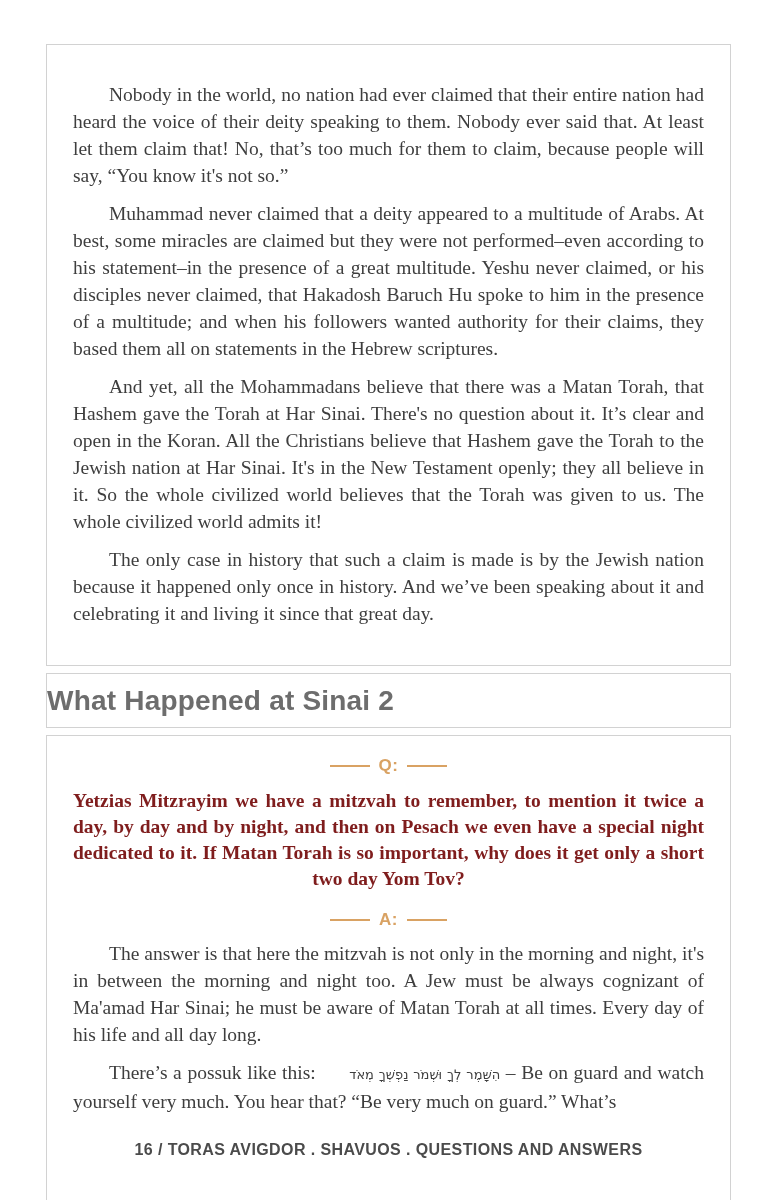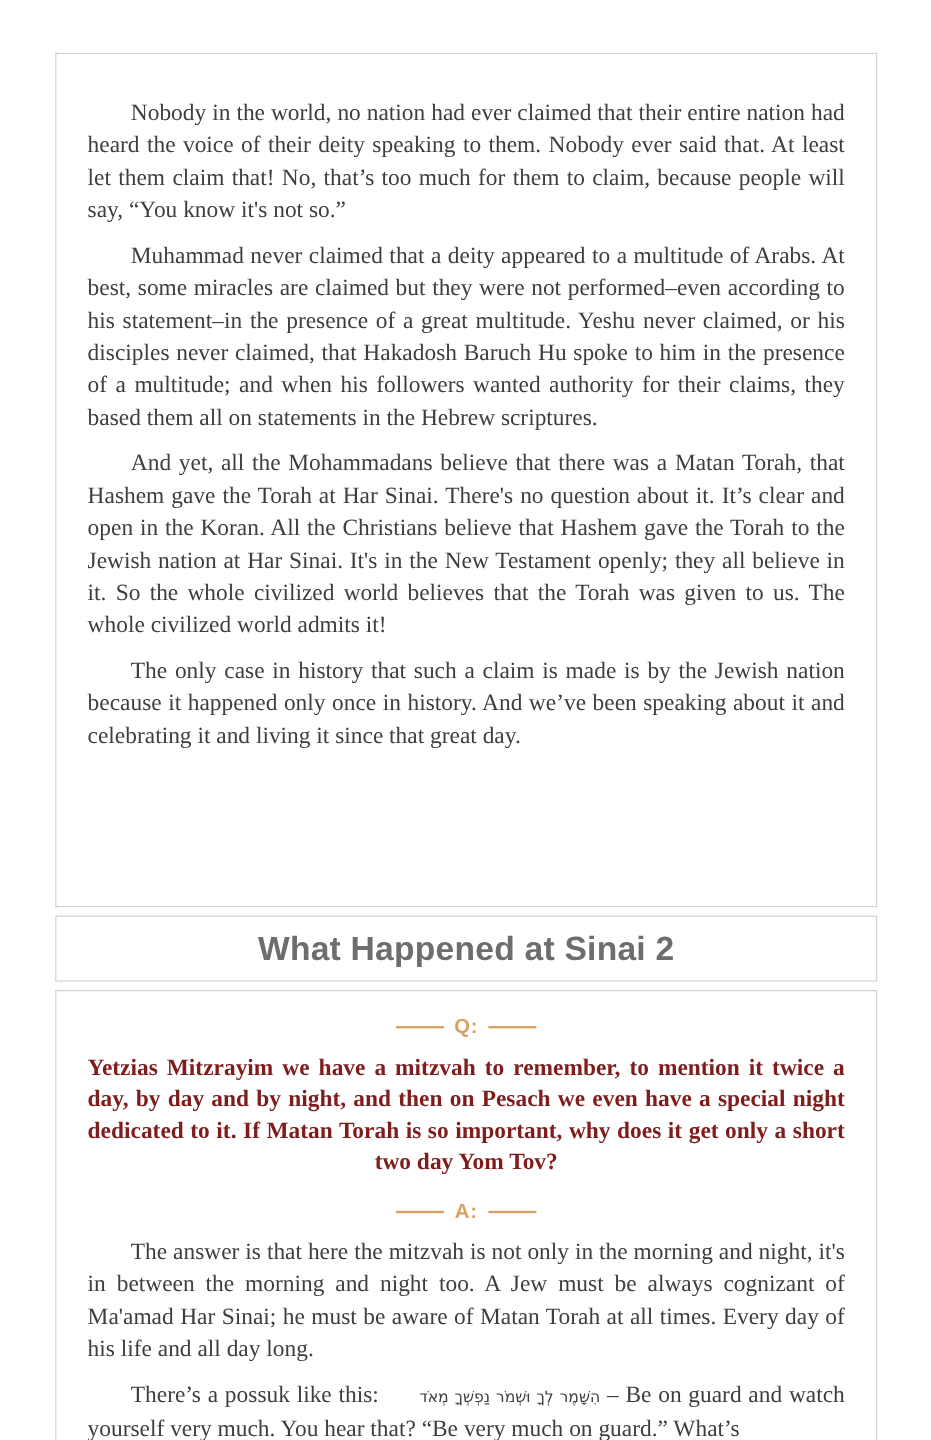--- a/index.html
+++ b/index.html
@@ -17,39 +17,39 @@
     top: 44px;
     width: 685px;
   }
   .boxed {
     box-sizing: border-box;
     border: 1px solid #d2d2d2;
     background: #ffffff;
   }
   
   .article-box {
-    height: 712px;
+    height: 622px;
     padding: 36px 26px 0 26px;
     overflow: hidden;
   }
   .body-par {
     margin: 0 0 11px 0;
     font-size: 19.5px;
     line-height: 27px;
     color: #3e3e3e;
     text-align: justify;
     text-indent: 36px;
   }
   
   .heading-band {
     margin-top: 7px;
     height: 55px;
     display: flex;
     align-items: center;
-    justify-content: center;
+    justify-content: flex-start;
   }
   .section-title {
     font-family: "Liberation Sans", sans-serif;
     font-weight: bold;
     font-size: 28px;
     color: #6d6d6d;
     letter-spacing: 0.2px;
   }
   
   .qa-box {

